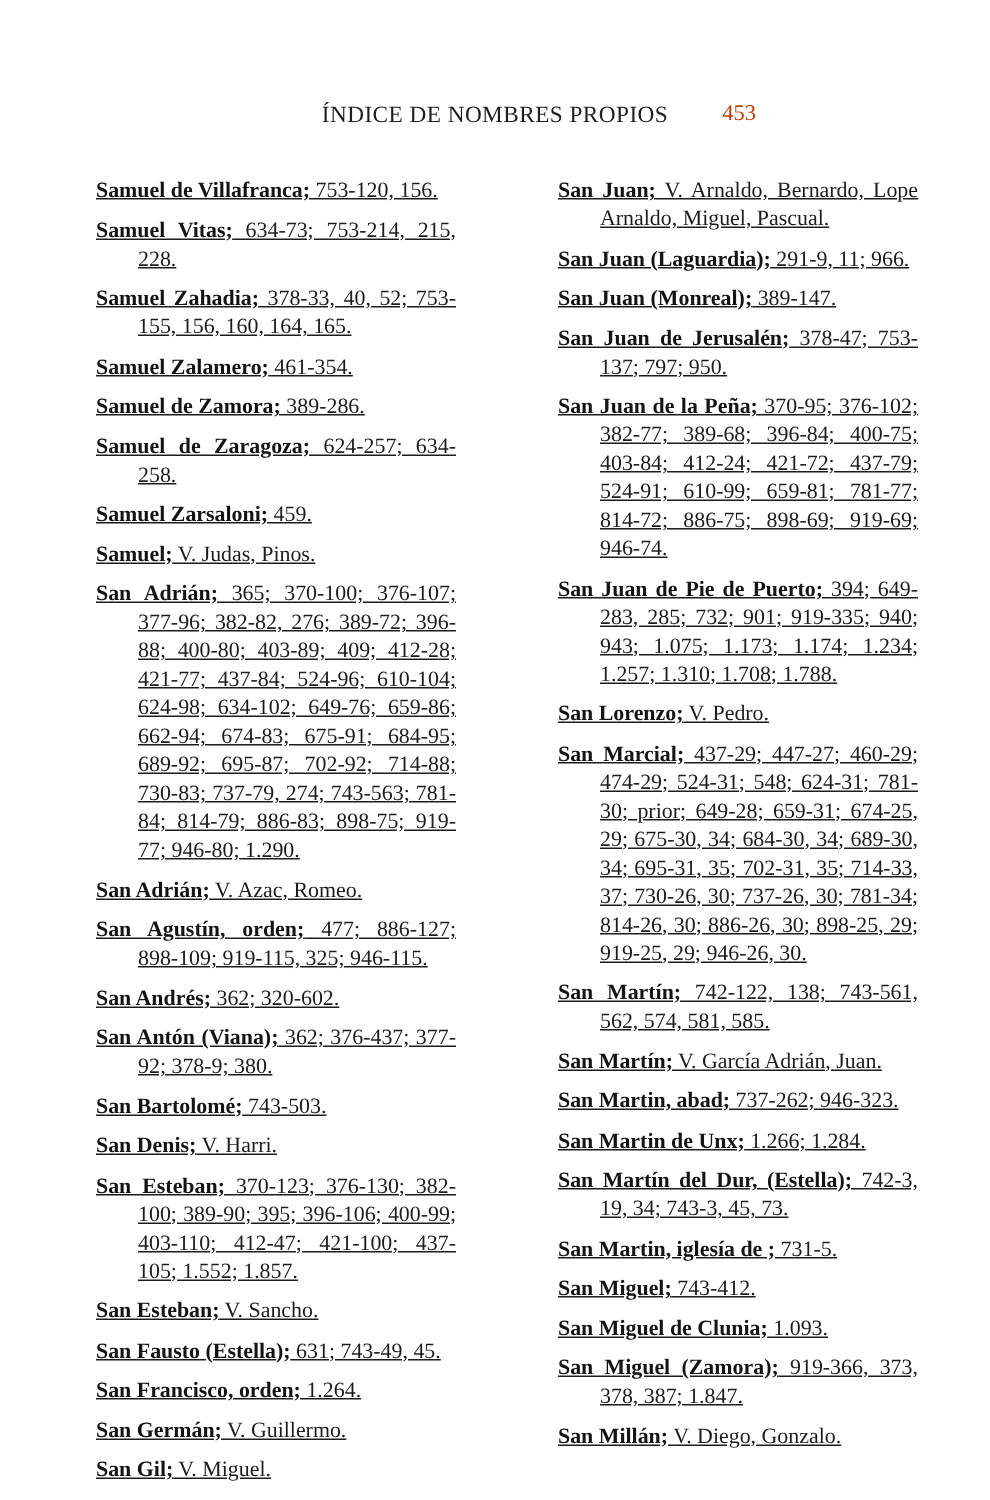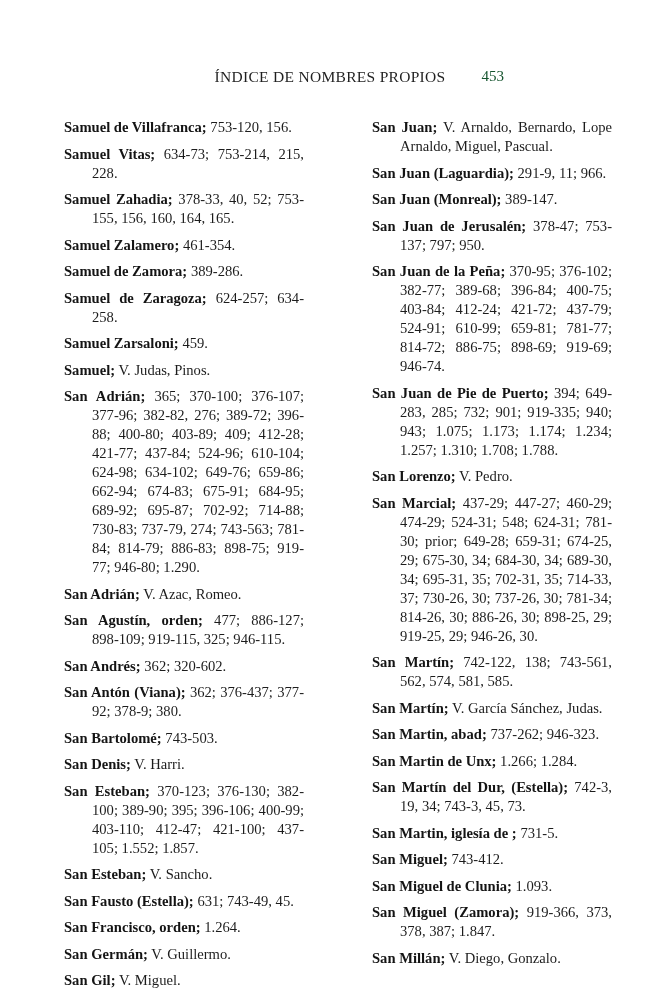--- a/index.html
+++ b/index.html
@@ -12,34 +12,35 @@
     position: absolute; top: 68px; left: 0; width: 562px; height: 26px;
   }
   .running-title {
     position: absolute; left: 0; width: 660px; text-align: center;
     font-family: "Liberation Serif", serif;
     font-size: 15.5px; letter-spacing: 0.3px; color: #1f1f1f;
   }
   .page-number {
     position: absolute; right: 58px; top: 0;
     font-family: "Liberation Serif", serif;
-    font-size: 15px; color: #14532d;
+    font-size: 15px; color: #c2410c;
   }
   .columns {
     position: absolute; top: 118px; left: 64px; width: 548px;
     display: flex; justify-content: space-between;
   }
   .col { width: 240px; }
   .entry {
     font-family: "Liberation Serif", serif;
     font-size: 14.6px; line-height: 19px;
     text-align: justify;
     padding-left: 28px; text-indent: -28px;
     margin-bottom: 7.5px;
     color: #1c1c1c;
+    text-decoration: underline;
   }
   .entry .head { font-weight: bold; color: #141414; }
   .entry .refs { font-weight: normal; }
 </style>
 </head>
 <body>
 
 <div class="page-header">
   <div class="running-title">ÍNDICE DE NOMBRES PROPIOS</div>
   <div class="page-number">453</div>
@@ -73,21 +74,21 @@
   <div class="col" id="right-col">
       <div class="entry"><span class="head">San Juan;</span><span class="refs"> V. Arnaldo, Bernardo, Lope Arnaldo, Miguel, Pascual.</span></div>
       <div class="entry"><span class="head">San Juan (Laguardia);</span><span class="refs"> 291-9, 11; 966.</span></div>
       <div class="entry"><span class="head">San Juan (Monreal);</span><span class="refs"> 389-147.</span></div>
       <div class="entry"><span class="head">San Juan de Jerusalén;</span><span class="refs"> 378-47; 753-137; 797; 950.</span></div>
       <div class="entry"><span class="head">San Juan de la Peña;</span><span class="refs"> 370-95; 376-102; 382-77; 389-68; 396-84; 400-75; 403-84; 412-24; 421-72; 437-79; 524-91; 610-99; 659-81; 781-77; 814-72; 886-75; 898-69; 919-69; 946-74.</span></div>
       <div class="entry"><span class="head">San Juan de Pie de Puerto;</span><span class="refs"> 394; 649-283, 285; 732; 901; 919-335; 940; 943; 1.075; 1.173; 1.174; 1.234; 1.257; 1.310; 1.708; 1.788.</span></div>
       <div class="entry"><span class="head">San Lorenzo;</span><span class="refs"> V. Pedro.</span></div>
       <div class="entry"><span class="head">San Marcial;</span><span class="refs"> 437-29; 447-27; 460-29; 474-29; 524-31; 548; 624-31; 781-30; prior; 649-28; 659-31; 674-25, 29; 675-30, 34; 684-30, 34; 689-30, 34; 695-31, 35; 702-31, 35; 714-33, 37; 730-26, 30; 737-26, 30; 781-34; 814-26, 30; 886-26, 30; 898-25, 29; 919-25, 29; 946-26, 30.</span></div>
       <div class="entry"><span class="head">San Martín;</span><span class="refs"> 742-122, 138; 743-561, 562, 574, 581, 585.</span></div>
-      <div class="entry"><span class="head">San Martín;</span><span class="refs"> V. García Sánchez, Judas.</span></div>
+      <div class="entry"><span class="head">San Martín;</span><span class="refs"> V. García Adrián, Juan.</span></div>
       <div class="entry"><span class="head">San Martin, abad;</span><span class="refs"> 737-262; 946-323.</span></div>
       <div class="entry"><span class="head">San Martin de Unx;</span><span class="refs"> 1.266; 1.284.</span></div>
       <div class="entry"><span class="head">San Martín del Dur, (Estella);</span><span class="refs"> 742-3, 19, 34; 743-3, 45, 73.</span></div>
       <div class="entry"><span class="head">San Martin, iglesía de ;</span><span class="refs"> 731-5.</span></div>
       <div class="entry"><span class="head">San Miguel;</span><span class="refs"> 743-412.</span></div>
       <div class="entry"><span class="head">San Miguel de Clunia;</span><span class="refs"> 1.093.</span></div>
       <div class="entry"><span class="head">San Miguel (Zamora);</span><span class="refs"> 919-366, 373, 378, 387; 1.847.</span></div>
       <div class="entry"><span class="head">San Millán;</span><span class="refs"> V. Diego, Gonzalo.</span></div>
     </div>
 </div>

